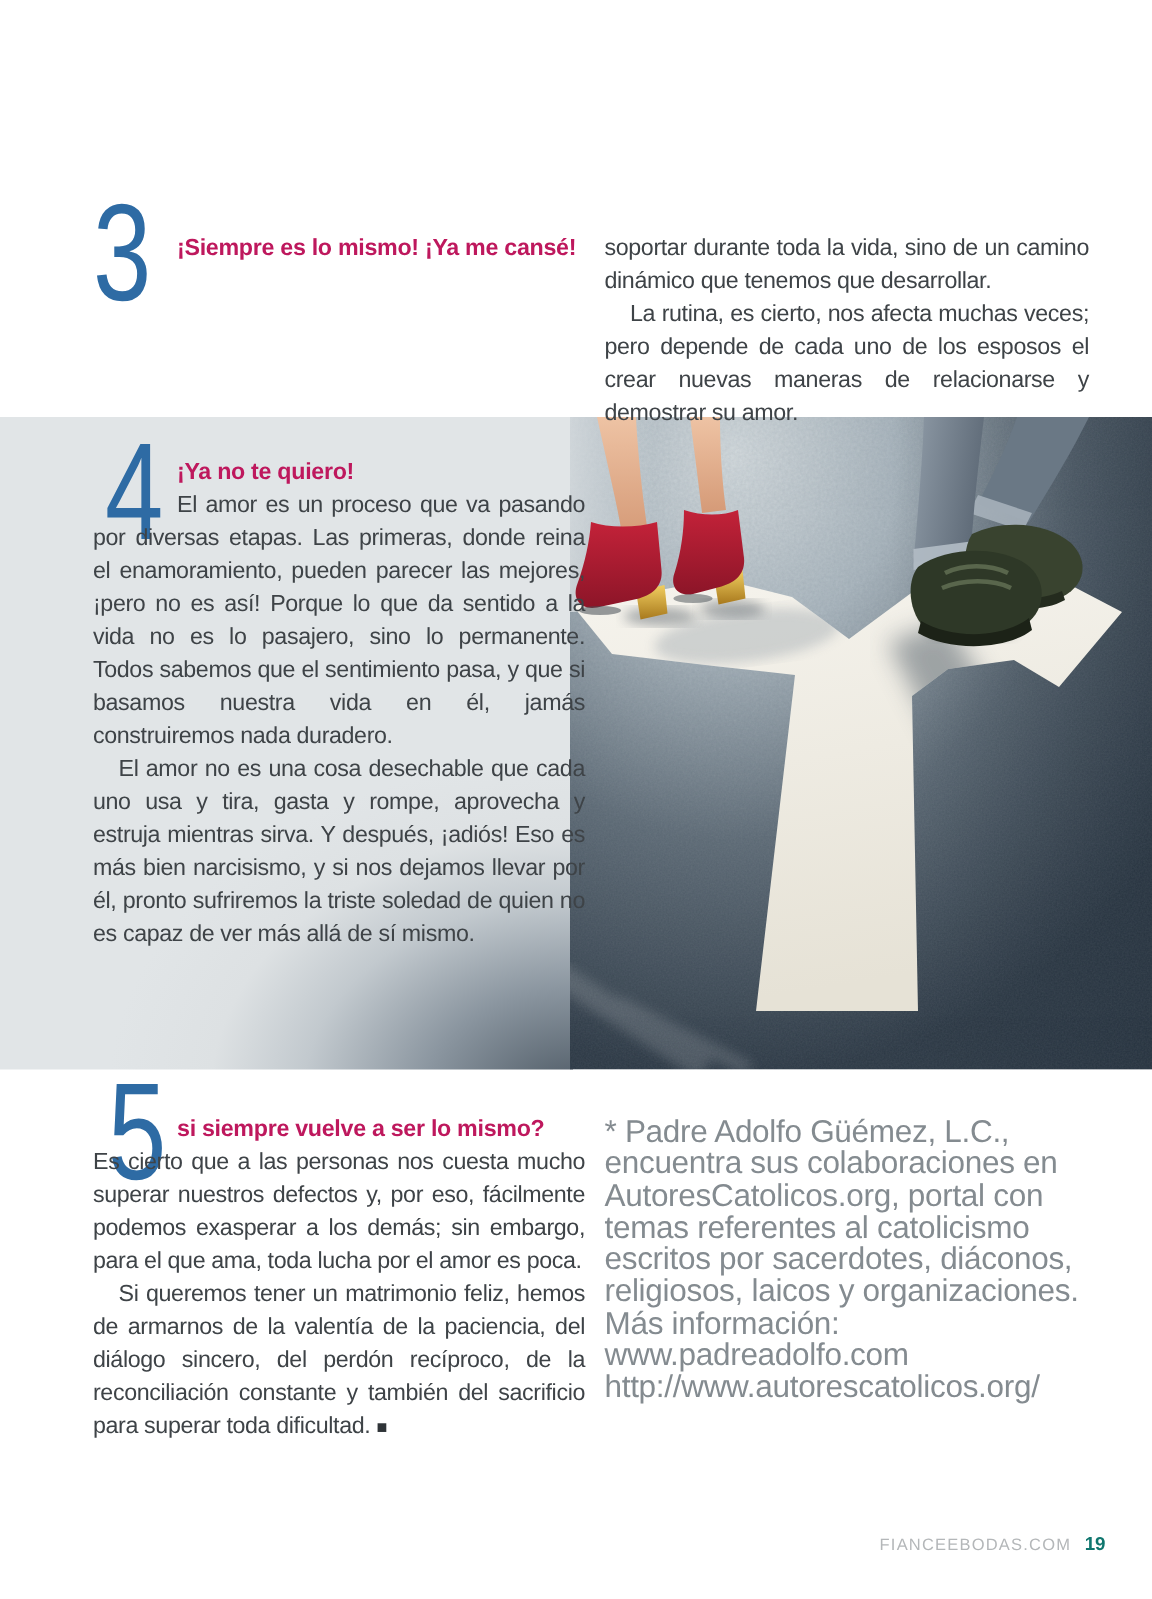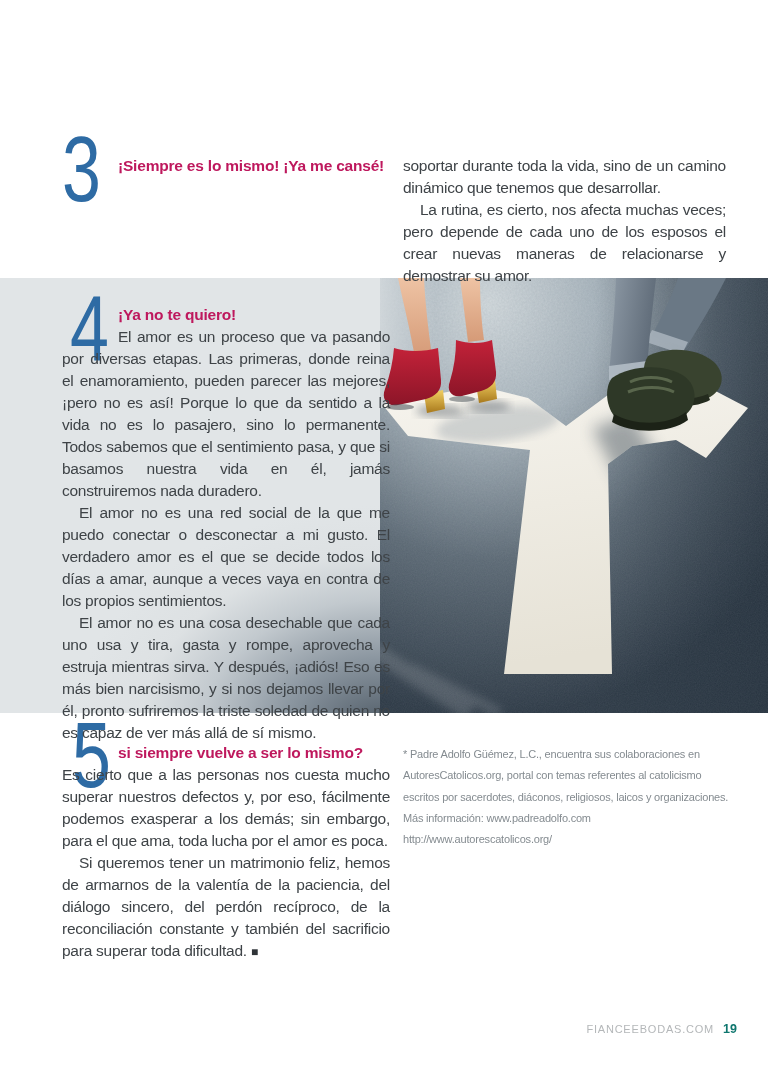--- a/index.html
+++ b/index.html
@@ -38,21 +38,21 @@
     position:absolute; left:0; top:0; width:382px; height:435px;
     background:
       radial-gradient(310px 225px at 100% 104%,
         #4d5964 0%, #8b96a0 32%, #c2c9ce 58%, #dde1e3 78%, #e1e5e7 100%);
   }
   .photo-svg { position:absolute; right:0; top:0; width:388px; height:435px; display:block; }
 
   
   .footnote {
     position:absolute; left:403px; top:744px; width:332px; z-index:6;
-    font-size:11px; line-height:21.3px; color:#848b90; letter-spacing:-0.2px;
+    font-size:21px; line-height:21.3px; color:#848b90; letter-spacing:-0.2px;
   }
   .footnote p { margin:0; }
 
   
   .footer {
     position:absolute; top:1022px; right:31px; z-index:6;
     display:flex; align-items:baseline; gap:9px;
   }
   .footer .site { font-size:11px; letter-spacing:0.8px; color:#b4b7b9; font-weight:normal; }
   .footer .pagenum { font-size:12.5px; color:#0f766e; font-weight:bold; }
@@ -173,21 +173,20 @@
 </div>
 <div class="txtblock colp" style="left:403px; top:155px; width:323px;">
   <p>soportar durante toda la vida, sino de un camino dinámico que tenemos que desarrollar.</p>
   <p class="ind-par">La rutina, es cierto, nos afecta muchas veces; pero depende de cada uno de los esposos el crear nuevas maneras de relacionarse y demostrar su amor.</p>
 </div>
 
 <div class="num" style="left:70px; top:295px;">4</div>
 <div class="txtblock" style="left:62px; top:304px;">
   <h2>¡Ya no te quiero!</h2>
   <p class="ind-first">El amor es un proceso que va pasando por diversas etapas. Las primeras, donde reina el enamoramiento, pueden parecer las mejores, ¡pero no es así! Porque lo que da sentido a la vida no es lo pasajero, sino lo permanente. Todos sabemos que el sentimiento pasa, y que si basamos nuestra vida en él, jamás construiremos nada duradero.</p>
-  <p class="ind-par">El amor no es una red social de la que me puedo conectar o desconectar a mi gusto. El verdadero amor es el que se decide todos los días a amar, aunque a veces vaya en contra de los propios sentimientos.</p>
   <p class="ind-par">El amor no es una cosa desechable que cada uno usa y tira, gasta y rompe, aprovecha y estruja mientras sirva. Y después, ¡adiós! Eso es más bien narcisismo, y si nos dejamos llevar por él, pronto sufriremos la triste soledad de quien no es capaz de ver más allá de sí mismo.</p>
 </div>
 
 <div class="num" style="left:72px; top:722px;">5</div>
 <div class="txtblock" style="left:62px; top:742px;">
   <h2>si siempre vuelve a ser lo mismo?</h2>
   <p>Es cierto que a las personas nos cuesta mucho superar nuestros defectos y, por eso, fácilmente podemos exasperar a los demás; sin embargo, para el que ama, toda lucha por el amor es poca.</p>
   <p class="ind-par"><span>Si queremos tener un matrimonio feliz, hemos de armarnos de la valentía de la paciencia, del diálogo sincero, del perdón recíproco, de la reconciliación constante y también del sacrificio para superar toda dificultad.</span> <span class="endmark">■</span></p>
 </div>
 

